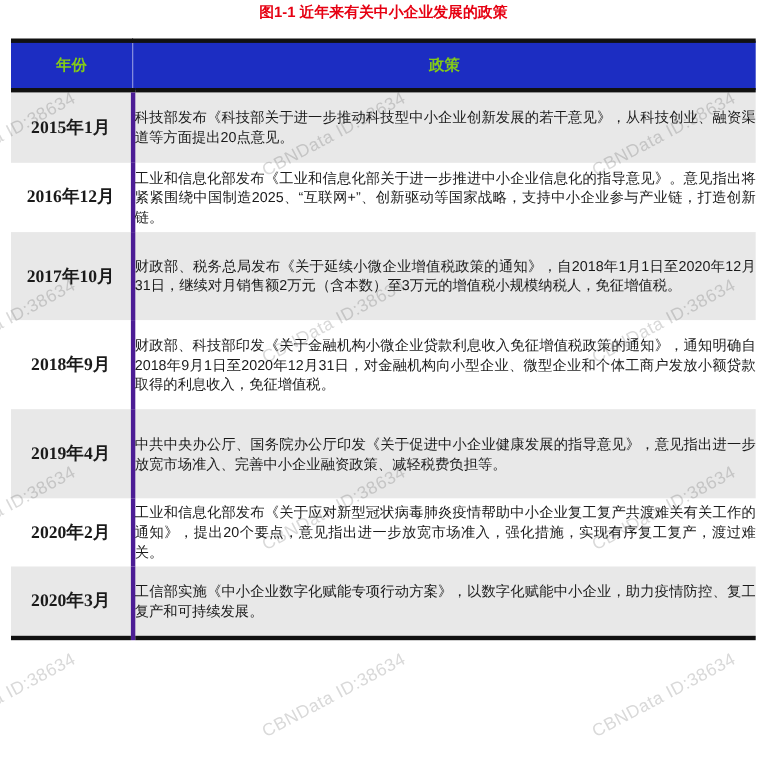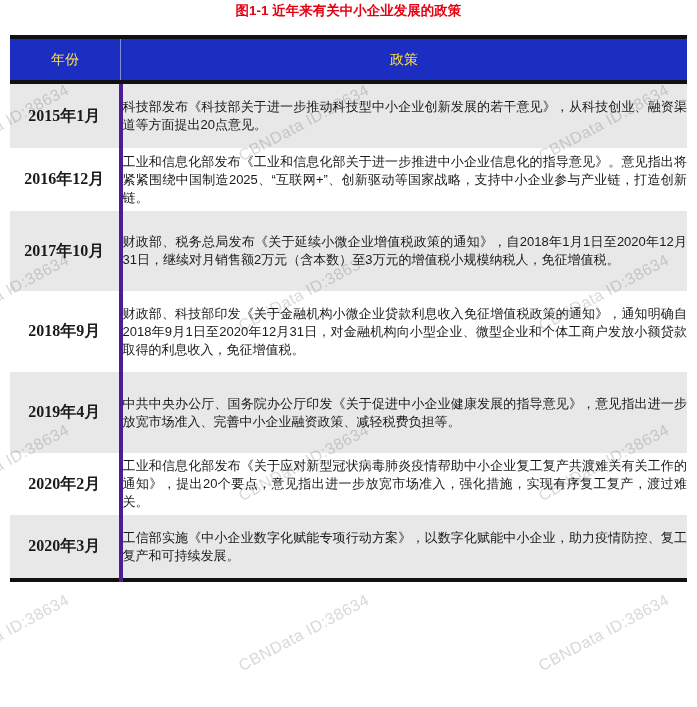--- a/index.html
+++ b/index.html
@@ -30,21 +30,21 @@
 
   .policy-table{
     width:677px;margin:13px 10px 0 10px;
     border-collapse:collapse;table-layout:fixed;
     border-top:4px solid var(--border-color,#111);
     border-bottom:4px solid var(--border-color,#111);
     font-size:13px;color:#1a1a1a;
   }
   .policy-table thead th{
     background:var(--header-bg,#1c2dc2);
-    color:#fde047;font-weight:normal;font-size:14px;
+    color:#84cc16;font-weight:bold;font-size:14px;
     height:41px;padding:0;
     border-bottom:4px solid var(--border-color,#111);
   }
   .col-year{width:110px;}
   th.col-policy{border-left:1px solid rgba(255,255,255,.45);}
 
   .policy-table tbody tr:nth-child(odd){background:var(--row-alt,#e8e8e8);}
   .policy-table tbody td{vertical-align:middle;padding:4px 0;}
   td.year-cell{
     text-align:center;font-weight:bold;font-size:16px;

